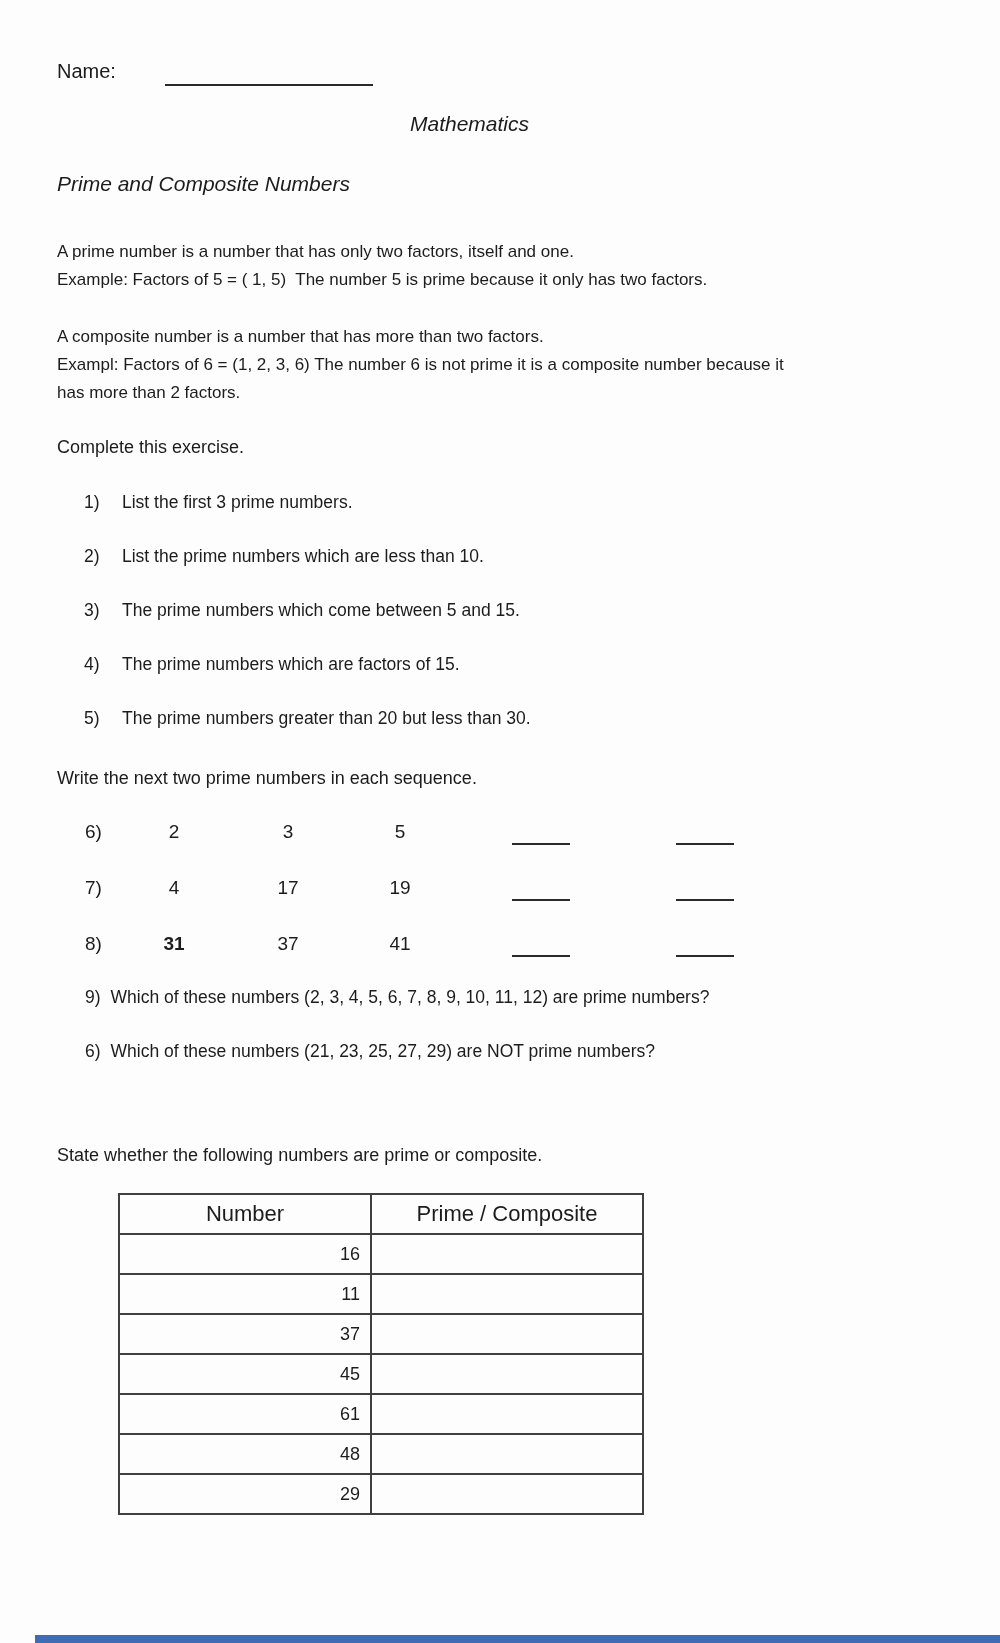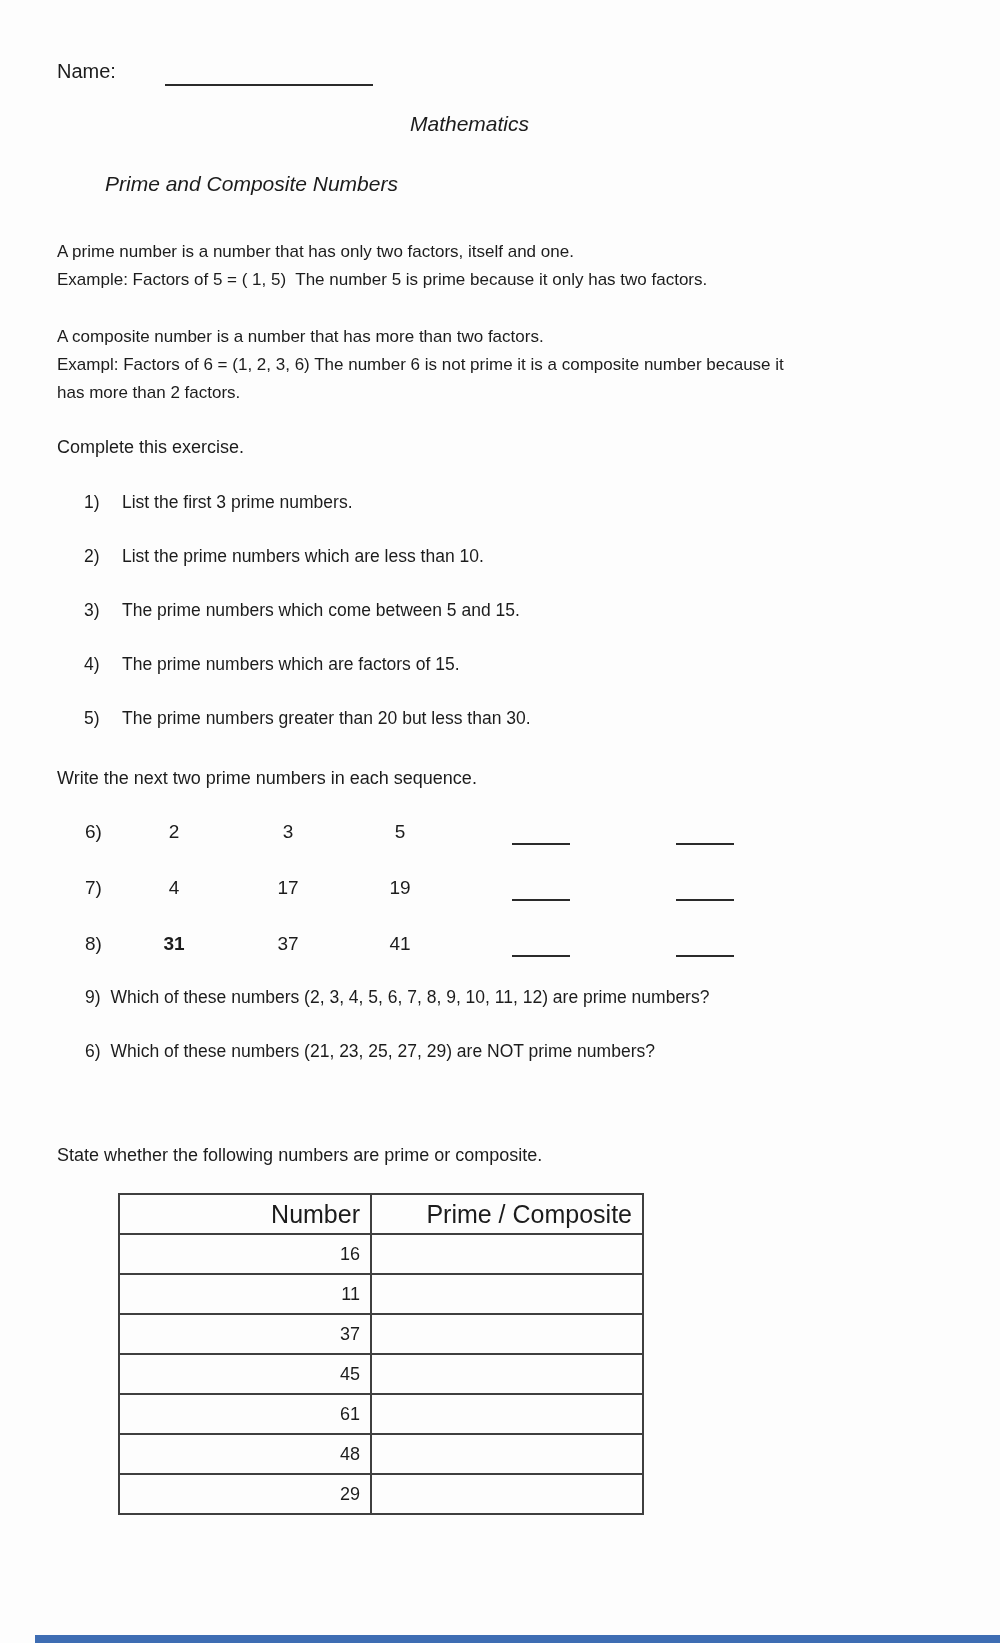--- a/index.html
+++ b/index.html
@@ -27,35 +27,35 @@
     position:absolute;left:118px;top:1193px;width:524px;
     border-collapse:collapse;table-layout:fixed;
     font-size:18px;color:#1c1c1c;
   }
   table.pc th,table.pc td{
     border:2px solid #3f3f3f;
     height:40px;box-sizing:border-box;
     font-weight:normal;
     padding:0 10px;
   }
-  table.pc th{text-align:right;font-size:25px;}
+  table.pc th{text-align:center;font-size:22px;}
   td.num-cell{text-align:right;}
   td.ans-cell{background:#fdfdfd;}
   .bottom-bar{position:absolute;left:35px;top:1635px;width:965px;height:8px;}
 </style>
 </head>
 <body>
 
 <div class="page">
 
   <span class="abs name-label" style="left:57px;top:60px;">Name:</span>
   <span class="name-line" style="left:165px;top:84px;width:208px;"></span>
 
   <span class="abs h-text" style="left:410px;top:112px;">Mathematics</span>
-  <span class="abs h-text" style="left:57px;top:172px;margin-left:48px;">Prime and Composite Numbers</span>
+  <span class="abs h-text" style="left:57px;top:172px;">Prime and Composite Numbers</span>
 
   <span class="abs body-text" style="left:57px;top:242px;">A prime number is a number that has only two factors, itself and one.</span>
   <span class="abs body-text" style="left:57px;top:270px;">Example: Factors of 5 = ( 1, 5)  The number 5 is prime because it only has two factors.</span>
 
   <span class="abs body-text" style="left:57px;top:327px;">A composite number is a number that has more than two factors.</span>
   <span class="abs body-text" style="left:57px;top:355px;">Exampl: Factors of 6 = (1, 2, 3, 6) The number 6 is not prime it is a composite number because it</span>
   <span class="abs body-text" style="left:57px;top:383px;">has more than 2 factors.</span>
 
   <span class="abs body-text" style="left:57px;top:437px;font-size:18px;">Complete this exercise.</span>
 

